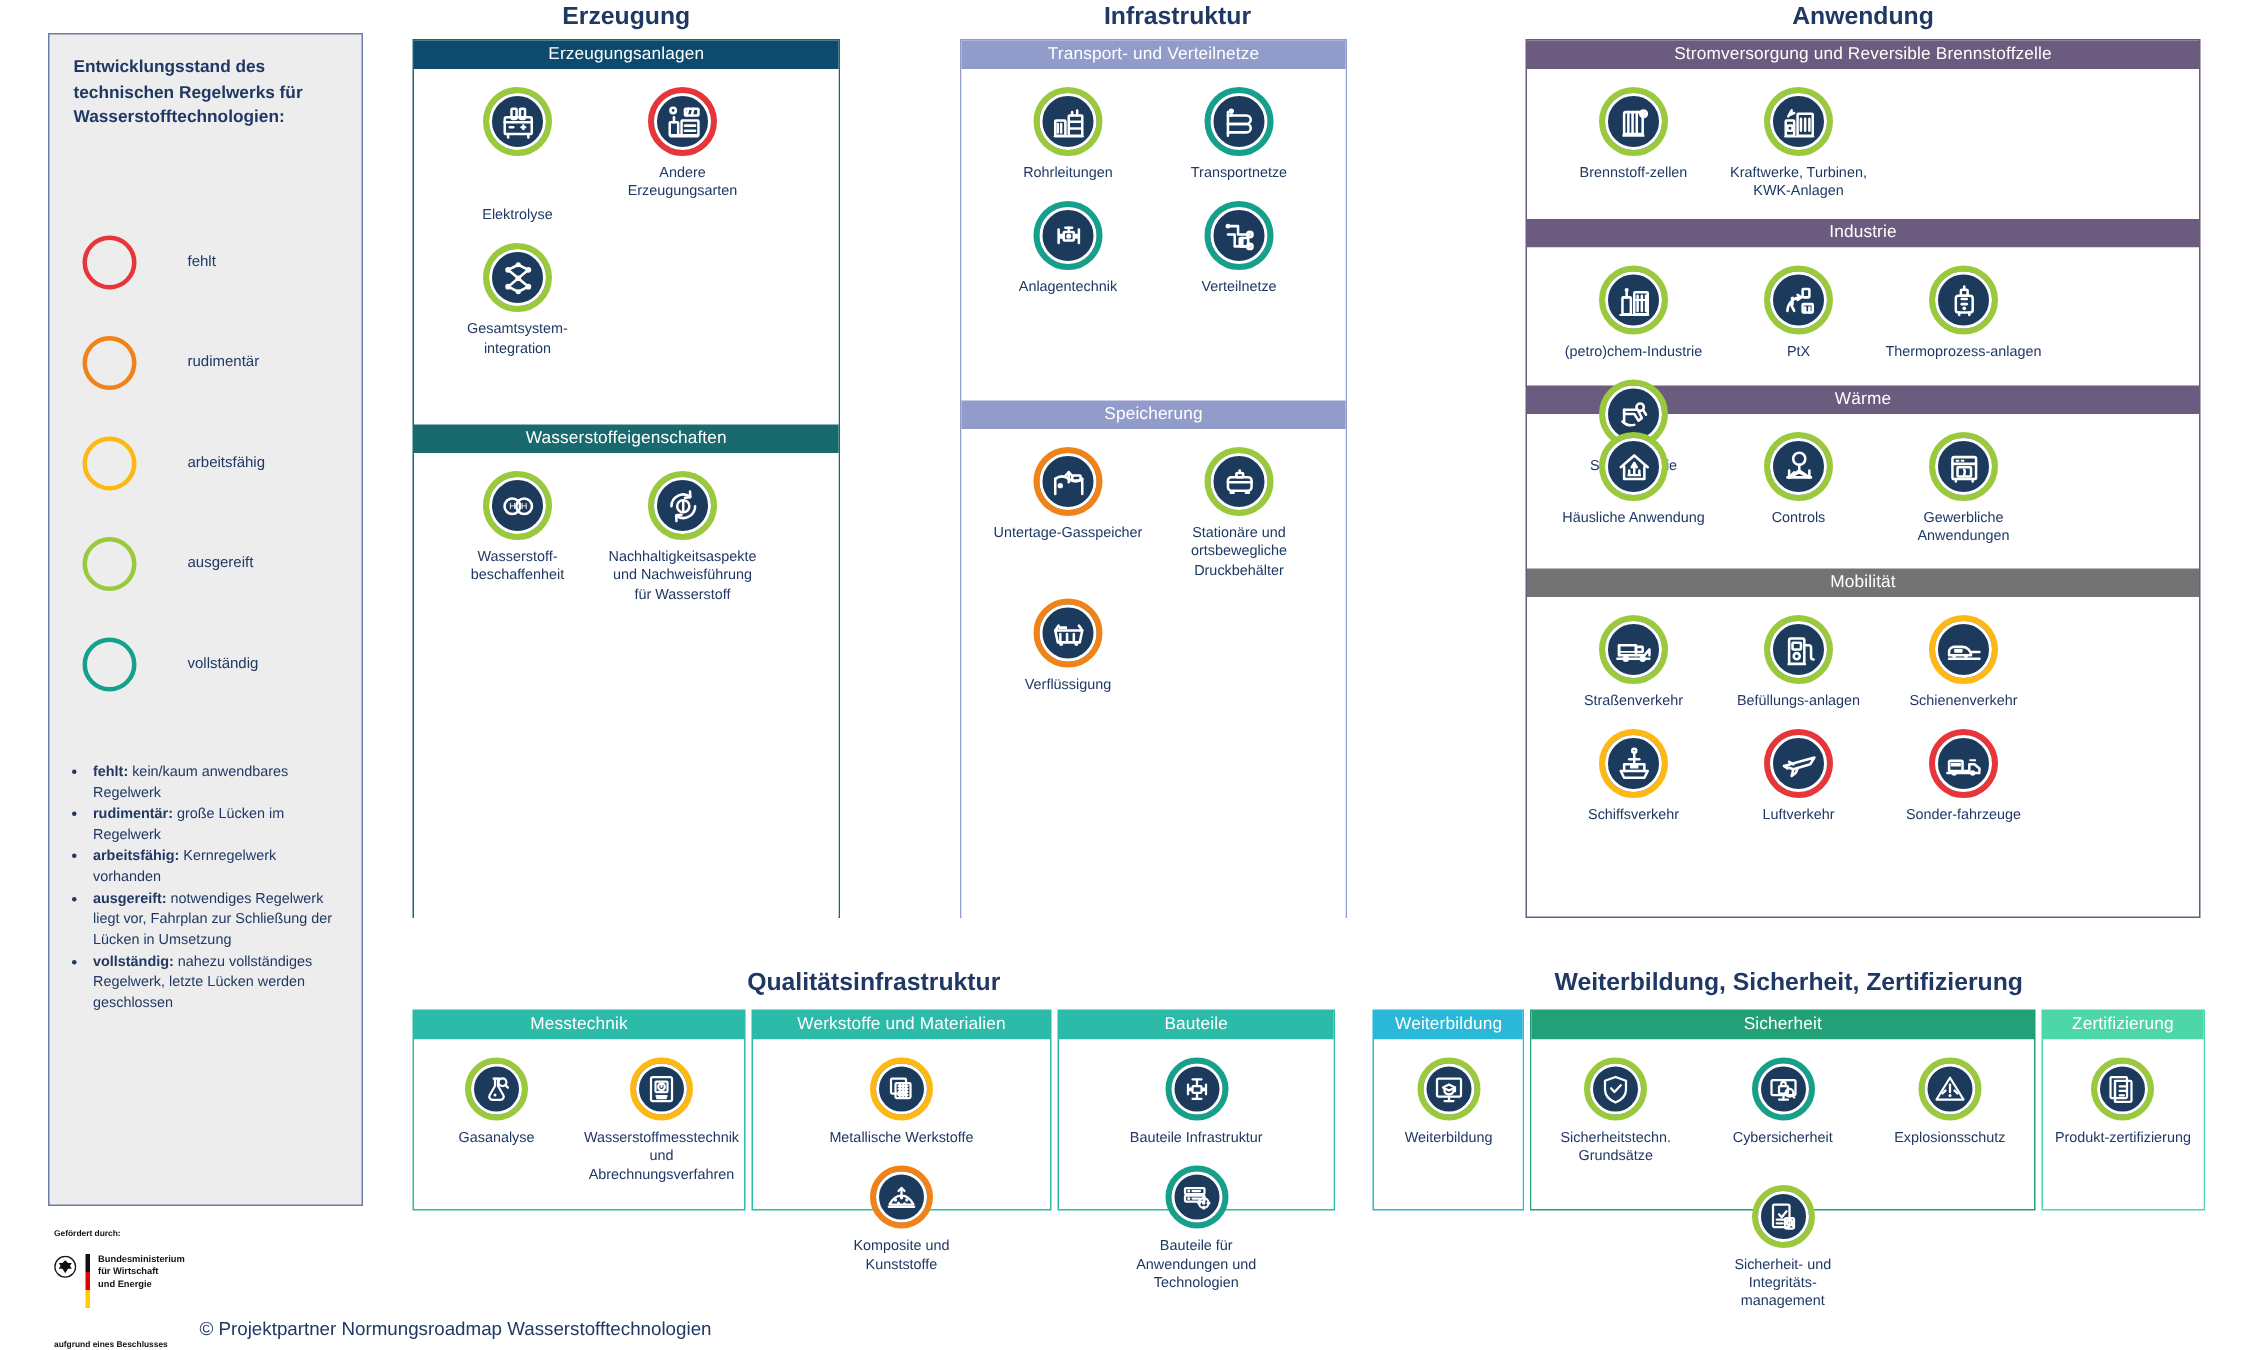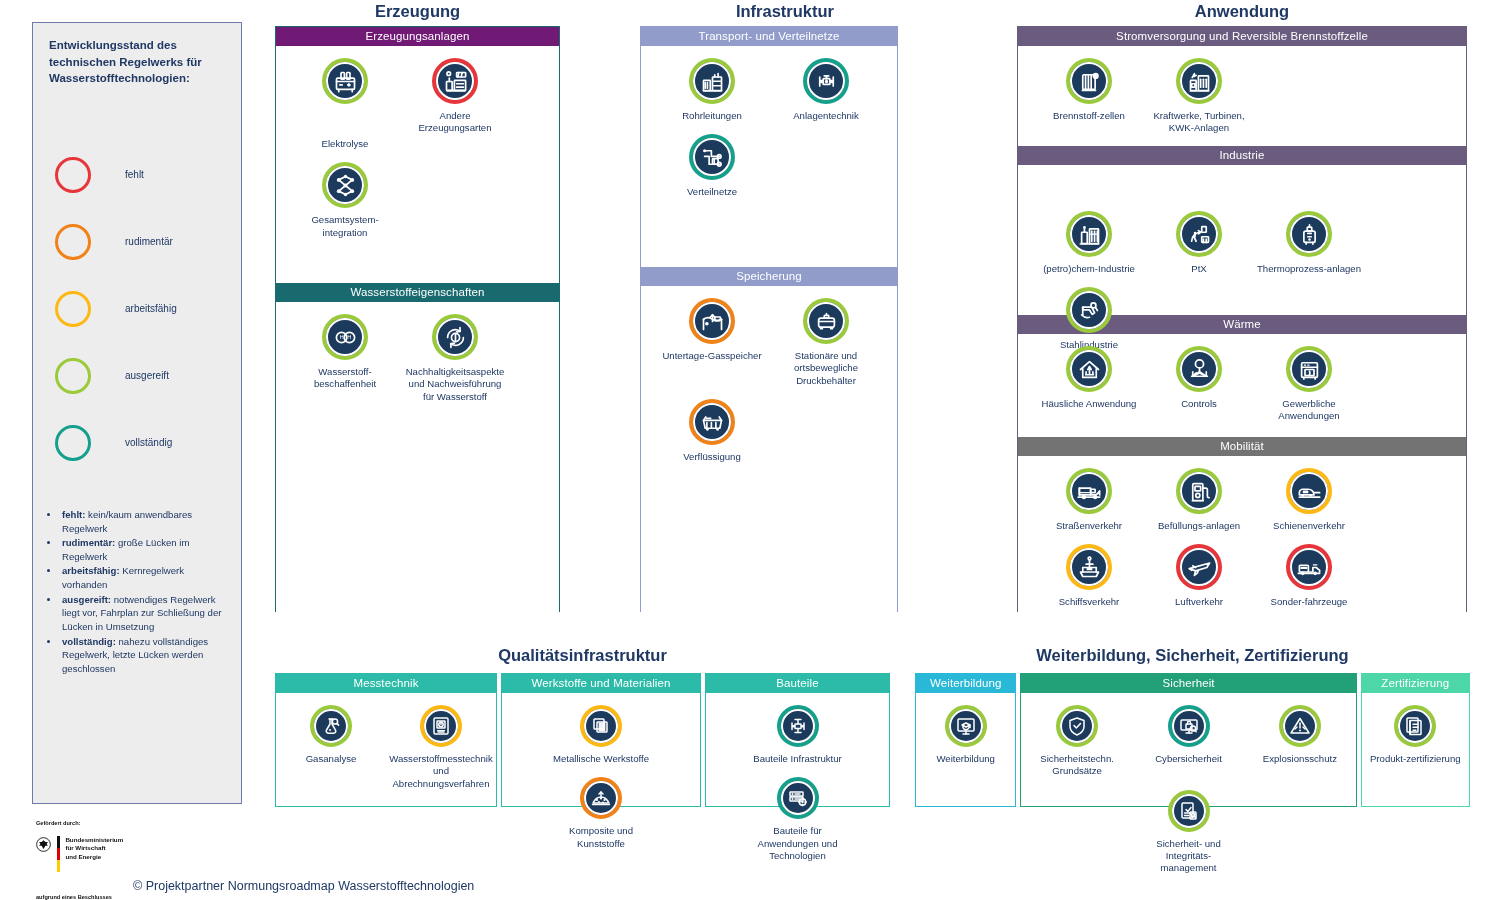--- a/index.html
+++ b/index.html
@@ -130,21 +130,21 @@
         <li><b>rudimentär:</b><span> große Lücken im Regelwerk</span></li>
         <li><b>arbeitsfähig:</b><span> Kernregelwerk vorhanden</span></li>
         <li><b>ausgereift:</b><span>  notwendiges Regelwerk liegt vor, Fahrplan zur Schließung der Lücken in Umsetzung</span></li>
         <li><b>vollständig:</b><span> nahezu vollständiges Regelwerk, letzte Lücken werden geschlossen</span></li>
       </ul>
   </div>
 
   <div id="columns-root">
       <div class="col-title" style="left: 275px; top: 2px; width: 285px;">Erzeugung</div>
       <div class="panel" style="left: 275px; top: 26px; width: 285px; height: 586px; border: 1.4px solid rgb(24, 106, 110);">
-        <div class="band" style="background: #701a75;">Erzeugungsanlagen</div>
+        <div class="band" style="background: #0c4a6e;">Erzeugungsanlagen</div>
         <div class="grid body" style="height: 237px; padding-left: 14px;">
           <div class="cell" style="width: 110px; gap: 28px;">
             <div class="ring" style="width:46px;height:46px;border-color:#9ACA3C">
               <div class="disc">
                 <svg width="27" height="27" viewBox="0 0 24 24">
                   <rect x="4" y="9" width="16" height="10" rx="1" fill="none" stroke="#FFFFFF" stroke-width="1.5"></rect>
                   <line x1="6" y1="19" x2="6" y2="21" stroke="#FFFFFF" stroke-width="1.5" stroke-linecap="round"></line>
                   <line x1="18" y1="19" x2="18" y2="21" stroke="#FFFFFF" stroke-width="1.5" stroke-linecap="round"></line>
                   <rect x="8" y="4" width="3" height="6" rx="0.6" fill="none" stroke="#FFFFFF" stroke-width="1.5"></rect>
                   <rect x="13" y="4" width="3" height="6" rx="0.6" fill="none" stroke="#FFFFFF" stroke-width="1.5"></rect>
@@ -252,20 +252,34 @@
                   <rect x="3" y="19.6" width="18" height="1.4" rx="1" fill="#FFFFFF"></rect>
                 </svg>
               </div>
             </div>
             <div class="cap" style="max-width:110px">Rohrleitungen</div>
           </div>
           <div class="cell" style="width: 114px;">
             <div class="ring" style="width:46px;height:46px;border-color:#15A08C">
               <div class="disc">
                 <svg width="27" height="27" viewBox="0 0 24 24">
+                  <path d="M5 8h11a2.5 2.5 0 0 1 0 5H5" fill="none" stroke="#FFFFFF" stroke-width="1.5" stroke-linecap="round" stroke-linejoin="round"></path>
+                  <path d="M5 13h11a2.5 2.5 0 0 1 0 5H5" fill="none" stroke="#FFFFFF" stroke-width="1.5" stroke-linecap="round" stroke-linejoin="round"></path>
+                  <line x1="5" y1="6" x2="5" y2="20" stroke="#FFFFFF" stroke-width="1.5" stroke-linecap="round"></line>
+                  <circle cx="7" cy="5.4" r="1.6" fill="#FFFFFF"></circle>
+                  <line x1="7" y1="5.4" x2="7" y2="8" stroke="#FFFFFF" stroke-width="1.5" stroke-linecap="round"></line>
+                </svg>
+              </div>
+            </div>
+            <div class="cap" style="max-width:110px">Transportnetze</div>
+          </div>
+          <div class="cell" style="width: 114px;">
+            <div class="ring" style="width:46px;height:46px;border-color:#15A08C">
+              <div class="disc">
+                <svg width="27" height="27" viewBox="0 0 24 24">
                   <rect x="9" y="9.5" width="6" height="5" rx="0.6" fill="none" stroke="#FFFFFF" stroke-width="1.5"></rect>
                   <line x1="6" y1="8" x2="6" y2="16" stroke="#FFFFFF" stroke-width="1.5" stroke-linecap="round"></line>
                   <line x1="18" y1="8" x2="18" y2="16" stroke="#FFFFFF" stroke-width="1.5" stroke-linecap="round"></line>
                   <rect x="6" y="10.5" width="3" height="3" rx="1" fill="#FFFFFF"></rect>
                   <rect x="15" y="10.5" width="3" height="3" rx="1" fill="#FFFFFF"></rect>
                   <circle cx="12" cy="12" r="1.5" fill="#FFFFFF"></circle>
                   <line x1="12" y1="7" x2="12" y2="9.5" stroke="#FFFFFF" stroke-width="1.5" stroke-linecap="round"></line>
                   <line x1="10" y1="7" x2="14" y2="7" stroke="#FFFFFF" stroke-width="1.5" stroke-linecap="round"></line>
                 </svg>
               </div>
@@ -375,21 +389,21 @@
                   <line x1="18" y1="10" x2="18" y2="17" stroke="#FFFFFF" stroke-width="1.5" stroke-linecap="round"></line>
                   <rect x="5" y="14" width="3" height="3" rx="0.4" fill="none" stroke="#FFFFFF" stroke-width="1.5"></rect>
                   <rect x="3" y="19.8" width="18" height="1.3" rx="1" fill="#FFFFFF"></rect>
                 </svg>
               </div>
             </div>
             <div class="cap" style="max-width:106px">Kraftwerke, Turbinen, KWK-Anlagen</div>
           </div>
         </div>
         <div class="band" style="background: rgb(107, 91, 127);">Industrie</div>
-        <div class="grid body" style="height: 116px; padding-left: 16px; margin-top: 34px;">
+        <div class="grid body" style="height: 92px; padding-left: 16px;">
           <div class="cell" style="width: 110px;">
             <div class="ring" style="width:46px;height:46px;border-color:#9ACA3C">
               <div class="disc">
                 <svg width="27" height="27" viewBox="0 0 24 24">
                   <rect x="5" y="10" width="5" height="10" rx="0.5" fill="none" stroke="#FFFFFF" stroke-width="1.5"></rect>
                   <rect x="12" y="7" width="8" height="13" rx="0.5" fill="none" stroke="#FFFFFF" stroke-width="1.5"></rect>
                   <line x1="7.5" y1="10" x2="7.5" y2="6.5" stroke="#FFFFFF" stroke-width="1.5" stroke-linecap="round"></line>
                   <circle cx="7.5" cy="5.6" r="1.2" fill="#FFFFFF"></circle>
                   <line x1="14" y1="9" x2="14" y2="18" stroke="#FFFFFF" stroke-width="1.5" stroke-linecap="round"></line>
                   <line x1="16.5" y1="9" x2="16.5" y2="18" stroke="#FFFFFF" stroke-width="1.5" stroke-linecap="round"></line>

